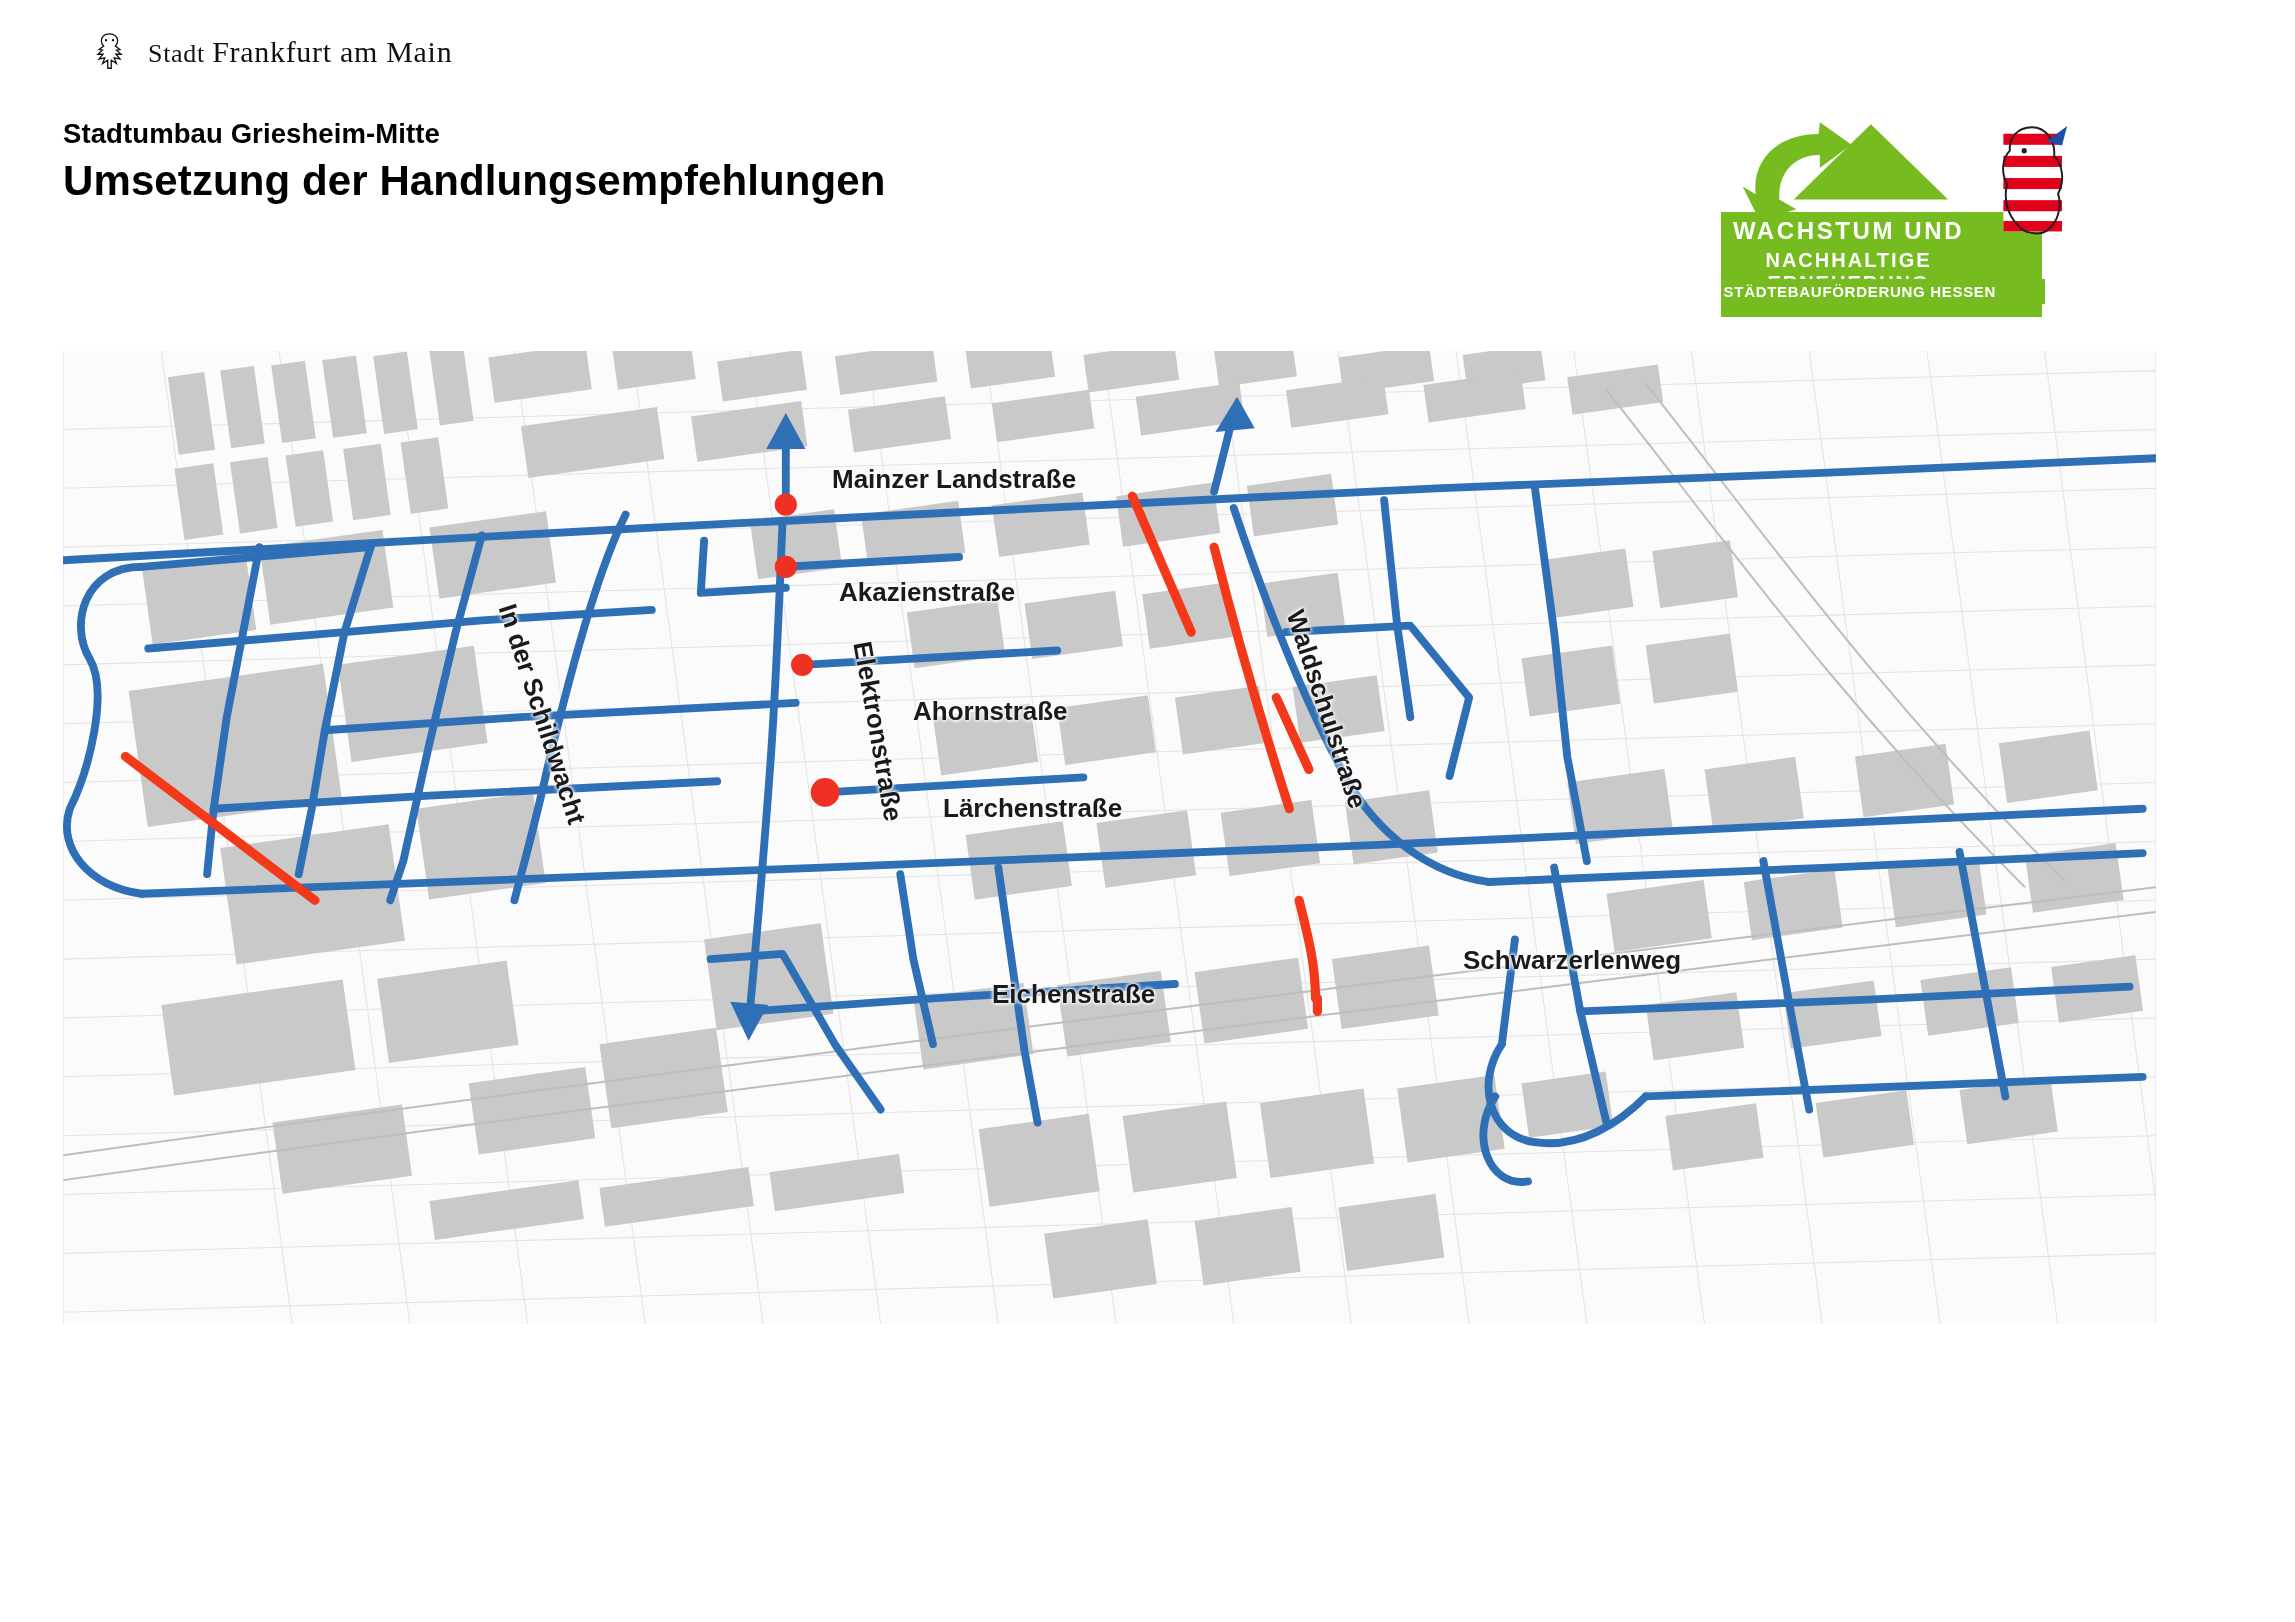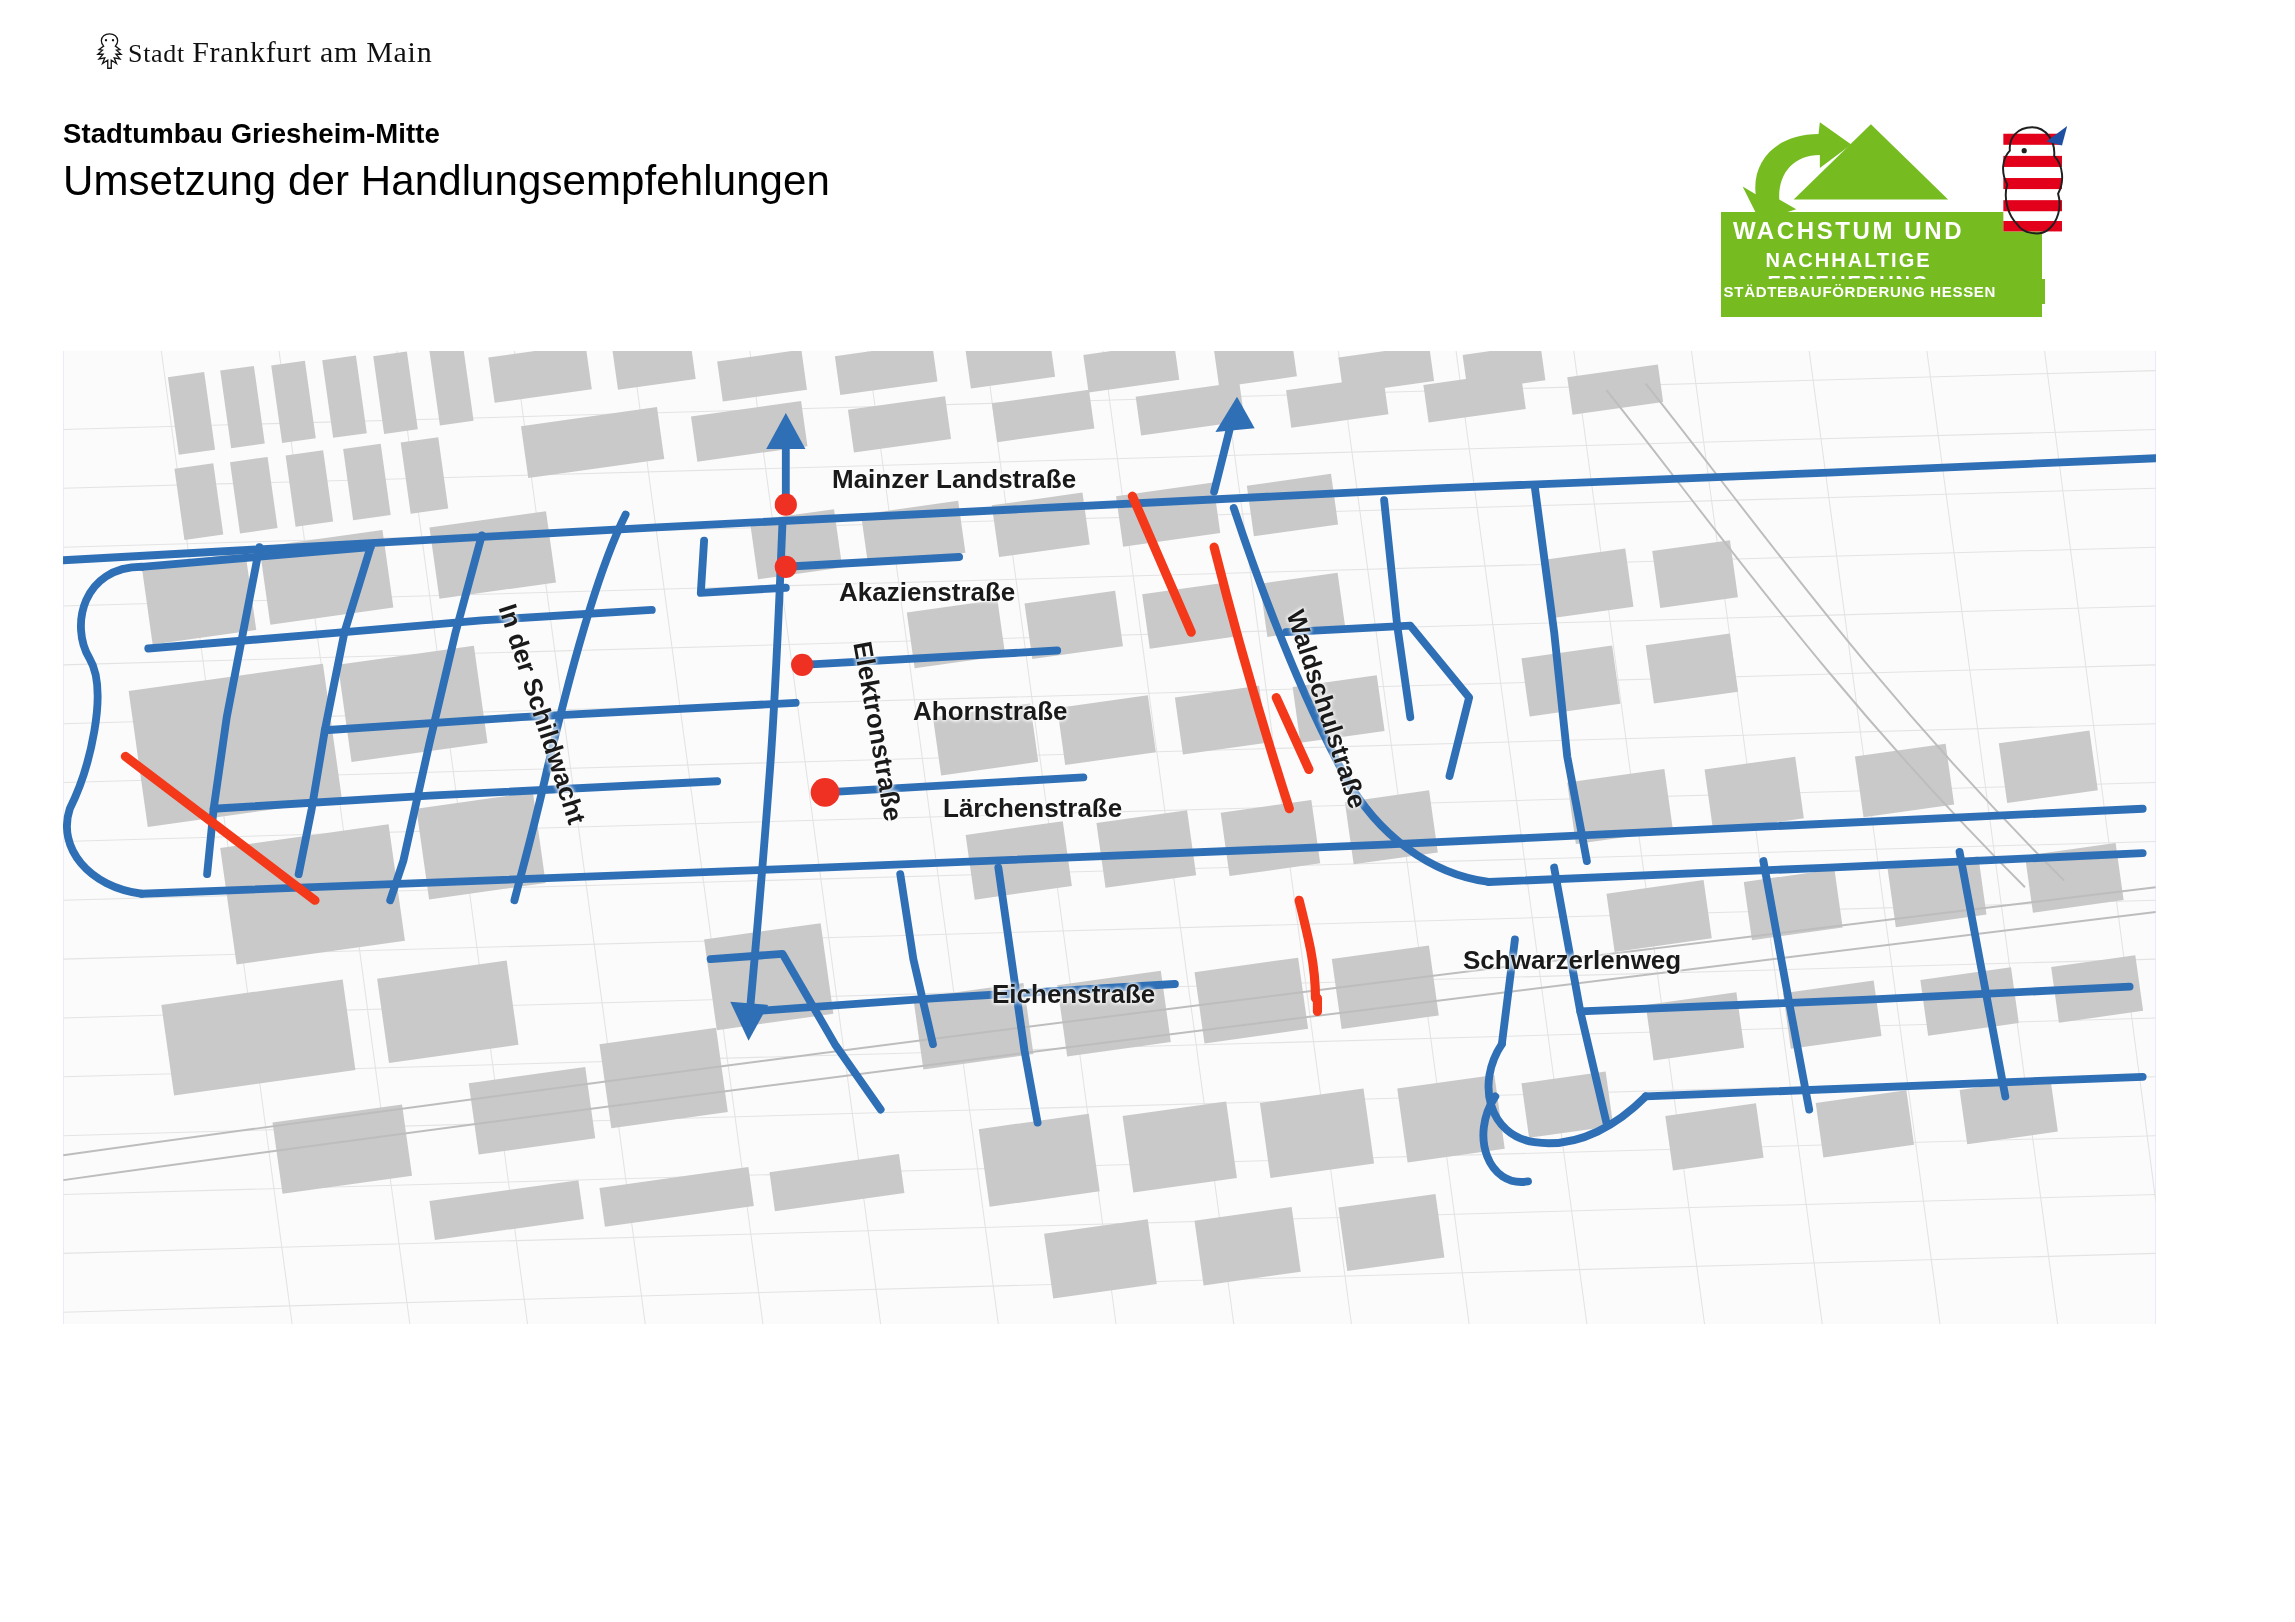--- a/index.html
+++ b/index.html
@@ -1,29 +1,29 @@
 <!DOCTYPE html>
 <html style="font-size:10.5px"><head>
 <meta charset="utf-8">
 <style>
   html,body{margin:0;padding:0;background:#ffffff;}
   body{width:2295px;height:1622px;position:relative;font-family:"Liberation Sans",sans-serif;overflow:hidden;}
 
   
-  #city-mark{position:absolute;left:92px;top:26px;width:432px;height:52px;display:flex;align-items:center;gap:1px;}
+  #city-mark{position:absolute;left:92px;top:26px;width:432px;height:52px;display:flex;align-items:center;gap:21px;}
   #city-mark .eagle{width:35px;height:41px;position:relative;}
   #city-mark .eagle svg{width:100%;height:100%;}
   #city-mark .wordmark{font-family:"Liberation Serif",serif;font-size:26px;letter-spacing:0.7px;color:#111;white-space:nowrap;}
   #city-mark .wordmark .big{font-size:30px;}
 
   
   #title-block{position:absolute;left:63px;top:118px;width:1439px;}
   #subtitle-small{font-size:27.5px;font-weight:bold;color:#000;margin:0 0 6.5px 0;letter-spacing:0.1px;}
   #title-main{font-size:42px;font-weight:bold;color:#000;margin:0 0 30px 0;letter-spacing:0.1px;}
-  #title-second{font-size:42px;font-weight:normal;color:#000;margin:0;letter-spacing:0.1px;}
+  #title-second{font-size:42px;font-weight:bold;color:#000;margin:0;letter-spacing:0.1px;}
 
   
   #programme-logo{position:absolute;left:1688px;top:114px;width:419px;height:275px;}
   #programme-logo .greenbox{position:absolute;left:33px;top:98px;width:321px;height:105px;background:#76bc21;}
   #programme-logo .arrow-house{position:absolute;left:52px;top:6.5px;width:216px;height:111px;}
   #programme-logo .pl-line1{position:absolute;left:0;top:103px;width:321px;text-align:center;color:#fff;font-size:24px;font-weight:bold;letter-spacing:2.6px;}
   #programme-logo .pl-line2{position:absolute;left:0;top:135px;width:321px;text-align:center;color:#fff;font-size:20px;font-weight:bold;letter-spacing:2px;}
   #programme-logo .pl-line3{position:absolute;left:33px;top:165px;width:321px;text-align:left;color:#fff;background:#76bc21;font-size:15px;font-weight:bold;letter-spacing:0.7px;padding:3.9px 0 3.9px 2.6px;}
   #programme-logo .lion{position:absolute;left:288px;top:7.9px;width:114px;height:124px;}
 

